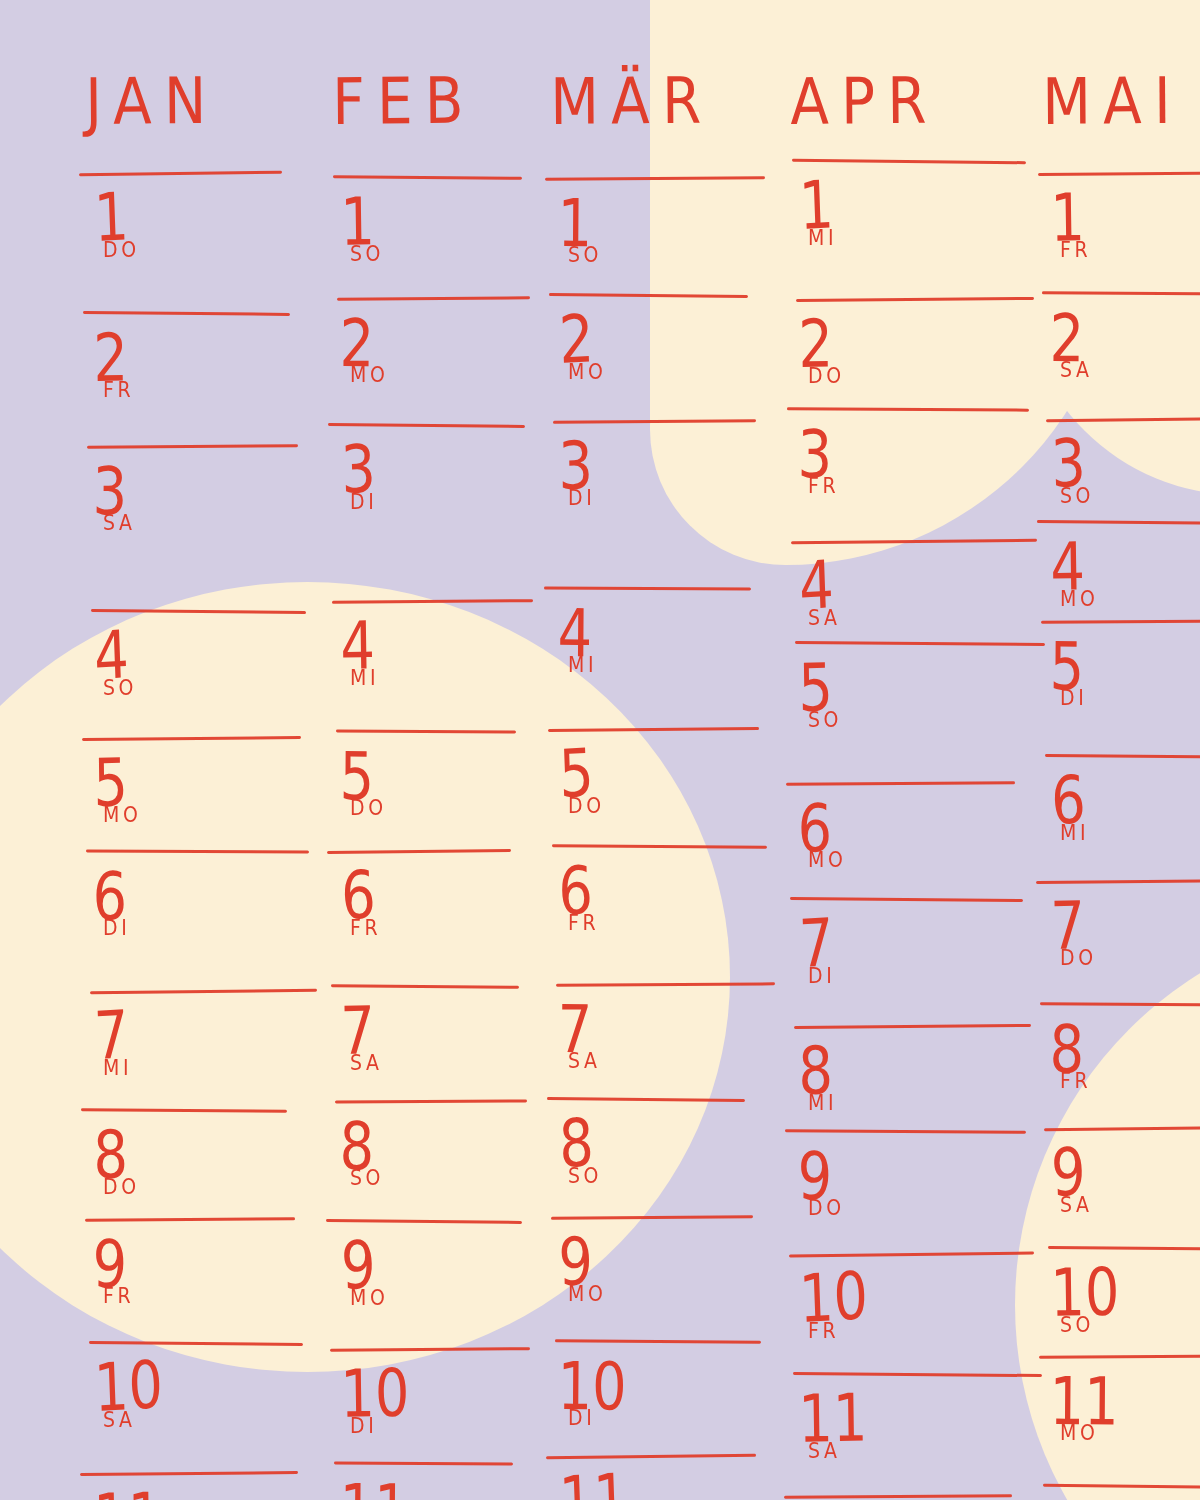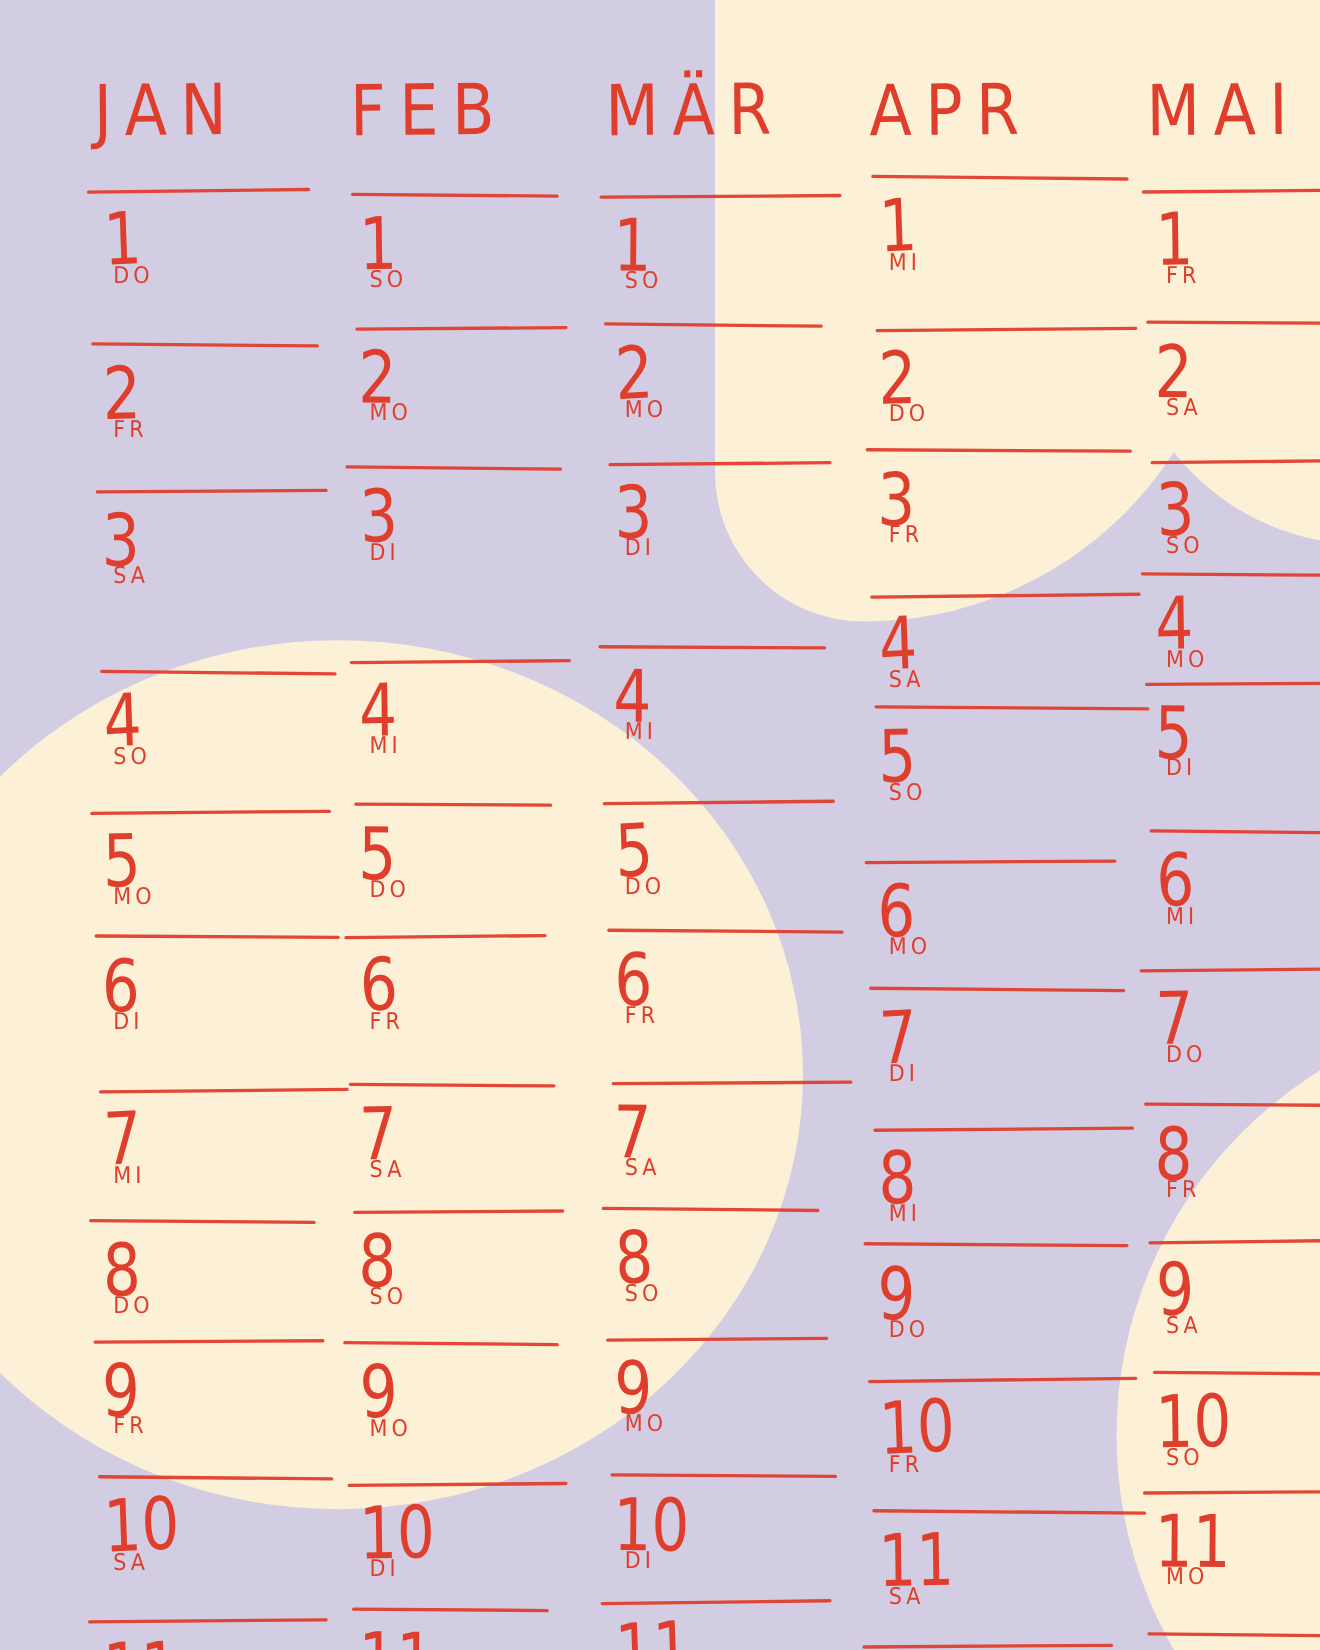--- a/index.html
+++ b/index.html
@@ -106,21 +106,21 @@
         <div class="row" style="top: 1342px;">
           <div class="rule" style="width: 214px; margin-left: 4px; transform: rotate(0.55deg);"></div>
           <div class="num" style="transform: scaleX(0.82) rotate(-2.5deg);">10</div>
           <div class="wd">SA</div>
         </div>
         <div class="row" style="top: 1472px;">
           <div class="rule" style="width: 218px; margin-left: -5px; transform: rotate(-0.5deg);"></div>
           <div class="num" style="transform: scaleX(0.82) rotate(-1deg);">11</div>
         </div>
       </div>
-      <div class="col" style="left: 318px; width: 250px;">
+      <div class="col" style="left: 332px; width: 250px;">
         <div class="hdr" style="top: 70px;">FEB</div>
         <div class="row" style="top: 176px;">
           <div class="rule" style="width: 189px; margin-left: 1px; transform: rotate(0.5deg);"></div>
           <div class="num" style="transform: scaleX(0.82) rotate(-1deg);">1</div>
           <div class="wd">SO</div>
         </div>
         <div class="row" style="top: 297px;">
           <div class="rule" style="width: 193px; margin-left: 5px; transform: rotate(-0.4deg);"></div>
           <div class="num" style="transform: scaleX(0.82) rotate(0.5deg);">2</div>
           <div class="wd">MO</div>

